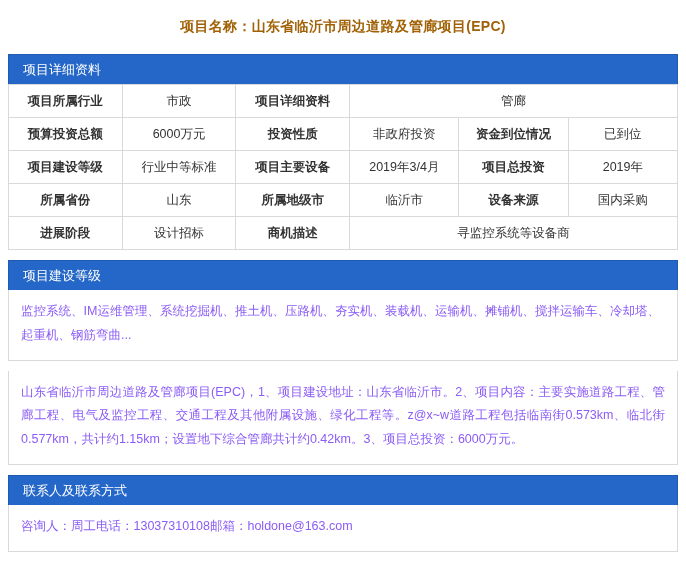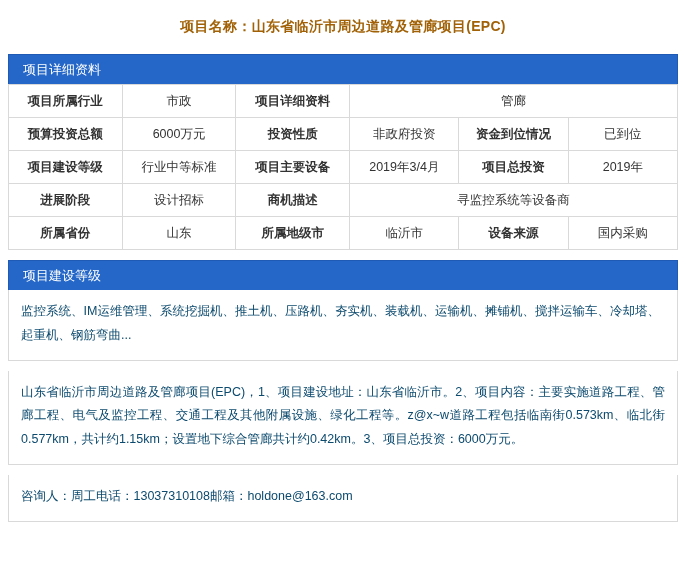--- a/index.html
+++ b/index.html
@@ -65,21 +65,21 @@
     color: #222222;
     background: #ffffff;
   }
   .block-body {
     border: 1px solid #d9d9d9;
     border-top: none;
     box-sizing: border-box;
     padding: 10px 12px 12px 12px;
     font-size: 12.5px;
     line-height: 1.9;
-    color: #0c4a6e;
+    color: #8b5cf6;
   }
   .equip-body {
     min-height: 56px;
   }
   .detail-body {
     min-height: 92px;
     text-align: justify;
   }
   .contact-body {
     min-height: 36px;
@@ -115,42 +115,43 @@
     </tr>
     <tr>
       <td class="label">项目建设等级</td>
       <td>行业中等标准</td>
       <td class="label">项目主要设备</td>
       <td>2019年3/4月</td>
       <td class="label">项目总投资</td>
       <td>2019年</td>
     </tr>
     <tr>
-      <td class="label">进展阶段</td>
-      <td>设计招标</td>
-      <td class="label">商机描述</td>
-      <td colspan="3">寻监控系统等设备商</td>
-    </tr>
-    <tr>
       <td class="label">所属省份</td>
       <td>山东</td>
       <td class="label">所属地级市</td>
       <td>临沂市</td>
       <td class="label">设备来源</td>
       <td>国内采购</td>
+    </tr>
+    <tr>
+      <td class="label">进展阶段</td>
+      <td>设计招标</td>
+      <td class="label">商机描述</td>
+      <td colspan="3">寻监控系统等设备商</td>
     </tr>
   </tbody>
     </table>
 
   <div class="small-gap"></div>
 
   <div class="section-header">项目建设等级</div>
   <div class="block-body equip-body">监控系统、IM运维管理、系统挖掘机、推土机、压路机、夯实机、装载机、运输机、摊铺机、搅拌运输车、冷却塔、起重机、钢筋弯曲...</div>
 
   <div class="small-gap"></div>
 
   <div class="block-body detail-body">山东省临沂市周边道路及管廊项目(EPC)，1、项目建设地址：山东省临沂市。2、项目内容：主要实施道路工程、管廊工程、电气及监控工程、交通工程及其他附属设施、绿化工程等。z@x~w道路工程包括临南街0.573km、临北街0.577km，共计约1.15km；设置地下综合管廊共计约0.42km。3、项目总投资：6000万元。</div>
 
   <div class="small-gap"></div>
 
+  <div class="section-header">联系人及联系方式</div>
   <div class="block-body contact-body">咨询人：周工电话：13037310108邮箱：holdone@163.com</div>
 
 </div>
 
 </body></html>

